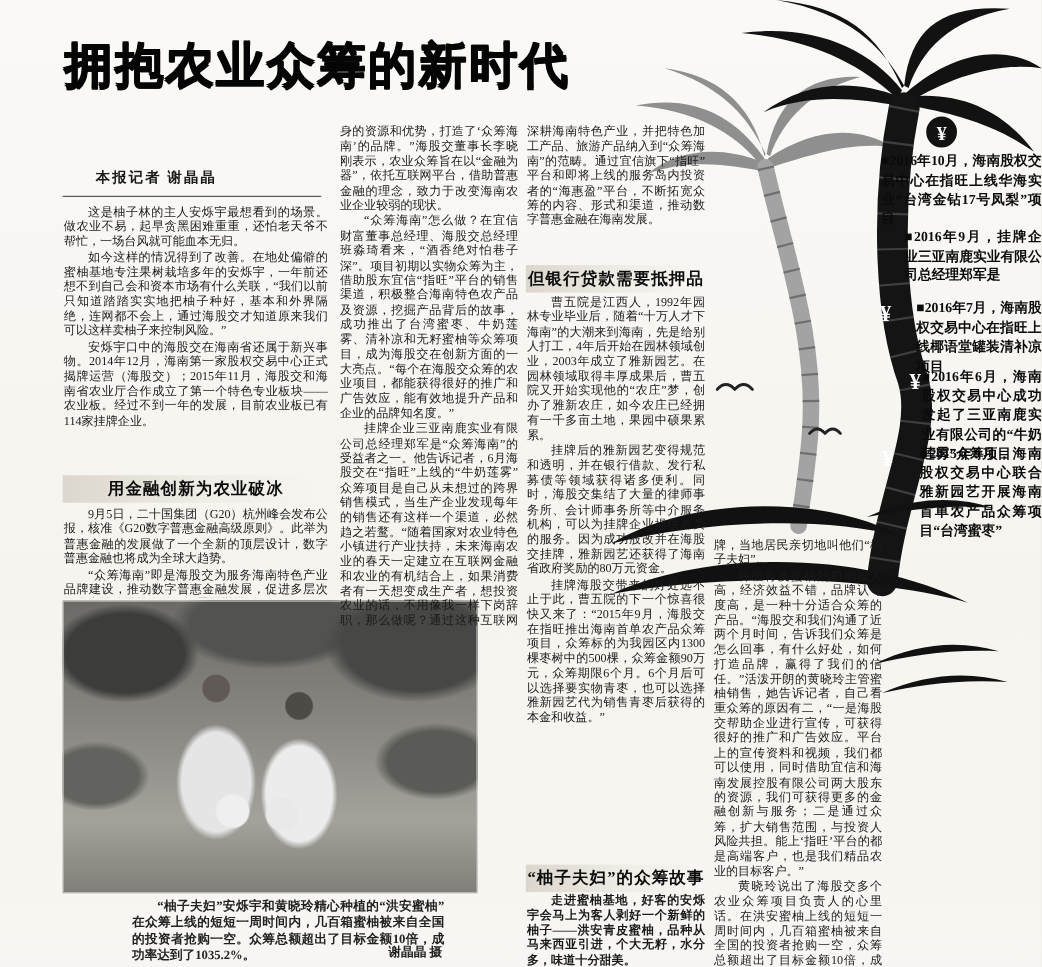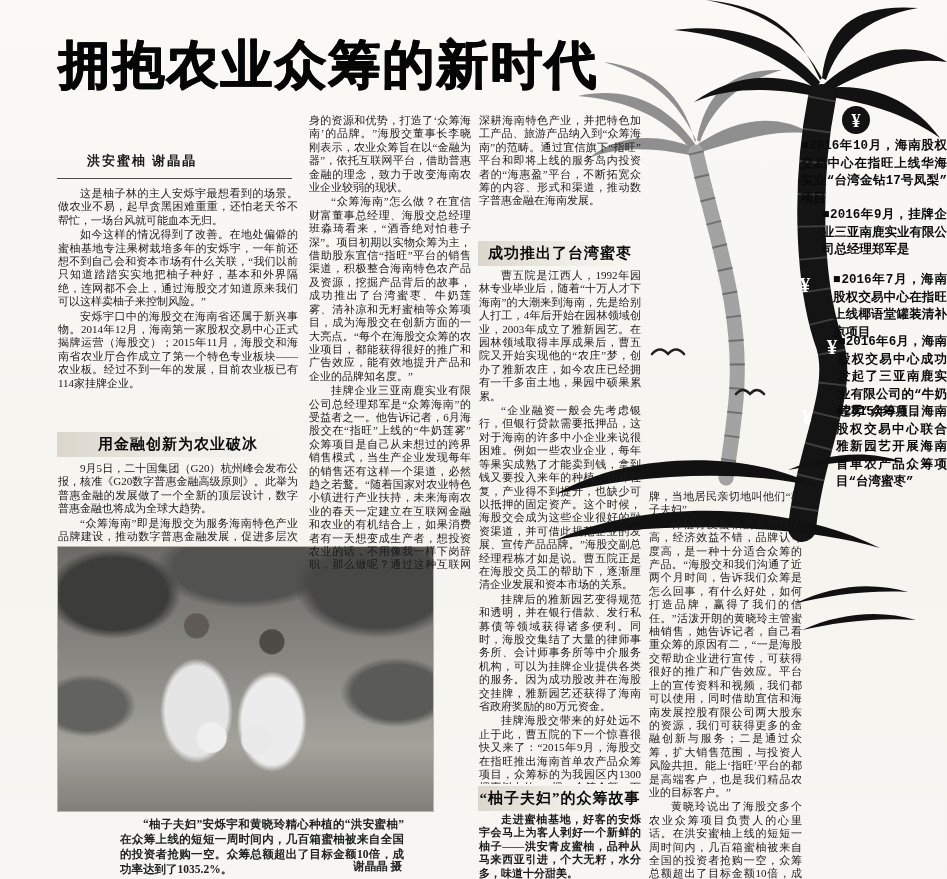--- a/index.html
+++ b/index.html
@@ -7,21 +7,21 @@
     position:relative;width:947px;height:879px;margin:0 auto;
     background:linear-gradient(180deg,#faf9f6 0%,#f5f4ef 60%,#f7f6f2 100%);
     overflow:hidden;
     font-family:"Liberation Serif","DejaVu Serif",serif;
     color:#1a1a1a;
   }
   .abs{position:absolute;}
   
   .headline{
     left:58px;top:30px;width:540px;
-    font-size:52px;font-weight:900;letter-spacing:2px;color:#050505;
+    font-size:44px;font-weight:900;letter-spacing:2px;color:#050505;
     text-shadow:1px 0 0 #050505,0 1px 0 #050505,1px 1px 0 #050505;
     white-space:nowrap;
   }
   .subtitle{
     left:61px;top:96px;width:480px;
     font-size:20px;font-weight:700;color:#111;letter-spacing:1px;white-space:nowrap;
   }
   
   .byline{
     left:57px;top:150px;width:235px;
@@ -67,21 +67,21 @@
     box-shadow:0 0 0 1px #b9b6ae inset;
   }
   .caption{
     left:120px;top:817px;width:284px;height:58px;
     font-size:11.5px;line-height:15px;font-weight:700;color:#222;
     text-align:justify;overflow:hidden;
   }
   .caption .cap-text{text-indent:2em;display:block;}
   .credit{position:absolute;right:2px;bottom:1px;font-weight:700;background:#f7f6f2;padding-left:8px;}
   
-  .tl{font-size:12.5px;line-height:17.5px;font-weight:700;color:#0b0b0b;text-align:justify;font-family:Liberation Mono, monospace;}
+  .tl{font-size:12.5px;line-height:17.5px;font-weight:700;color:#0b0b0b;text-align:justify;}
   .t1{left:801px;top:138px;width:146px;}
   .t2{left:822px;top:207px;width:125px;}
   .t3{left:833px;top:272px;width:114px;}
   .t4{left:838px;top:334px;width:109px;}
   .t5{left:836px;top:404px;width:111px;}
   .svgwrap{left:556px;top:0;width:391px;height:660px;pointer-events:none;}
 </style>
 </head>
 <body>
 
@@ -137,21 +137,21 @@
         <path d="M0,494 C70,452 192,448 264,488 C190,468 80,474 0,494 Z"></path>
         <path d="M0,540 C92,498 234,502 324,548 C232,522 96,522 0,540 Z"></path>
         <path d="M232,470 C272,452 312,450 348,462 C304,458 266,464 232,470 Z"></path>
         <path d="M238,604 C278,584 318,582 352,592 C308,590 270,596 238,604 Z"></path>
         <path d="M246,630 C286,612 326,610 360,620 C316,617 278,623 246,630 Z"></path>
       </g>
     </svg>
   </div>
 
   <div class="abs headline">拥抱农业众筹的新时代</div>
-  <div class="abs byline">洪安蜜柚 谢晶晶</div>
+  <div class="abs byline">本报记者 谢晶晶</div>
 
   <div class="abs col c1a">
     <p>这是柚子林的主人安烁宇最想看到的场景。做农业不易，起早贪黑困难重重，还怕老天爷不帮忙，一场台风就可能血本无归。</p>
     <p>如今这样的情况得到了改善。在地处偏僻的蜜柚基地专注果树栽培多年的安烁宇，一年前还想不到自己会和资本市场有什么关联，“我们以前只知道踏踏实实地把柚子种好，基本和外界隔绝，连网都不会上，通过海股交才知道原来我们可以这样卖柚子来控制风险。”</p>
     <p>安烁宇口中的海股交在海南省还属于新兴事物。2014年12月，海南第一家股权交易中心正式揭牌运营（海股交）；2015年11月，海股交和海南省农业厅合作成立了第一个特色专业板块——农业板。经过不到一年的发展，目前农业板已有114家挂牌企业。</p>
 
   </div>
 
   <div class="abs sec sec1">用金融创新为农业破冰</div>
 
@@ -170,24 +170,23 @@
   <div class="abs col c2">
     <p class="cont">身的资源和优势，打造了‘众筹海南’的品牌。”海股交董事长李晓刚表示，农业众筹旨在以“金融为器”，依托互联网平台，借助普惠金融的理念，致力于改变海南农业企业较弱的现状。</p>
     <p>“众筹海南”怎么做？在宜信财富董事总经理、海股交总经理班淼琦看来，“酒香绝对怕巷子深”。项目初期以实物众筹为主，借助股东宜信“指旺”平台的销售渠道，积极整合海南特色农产品及资源，挖掘产品背后的故事，成功推出了台湾蜜枣、牛奶莲雾、清补凉和无籽蜜柚等众筹项目，成为海股交在创新方面的一大亮点。“每个在海股交众筹的农业项目，都能获得很好的推广和广告效应，能有效地提升产品和企业的品牌知名度。”</p>
     <p>挂牌企业三亚南鹿实业有限公司总经理郑军是“众筹海南”的受益者之一。他告诉记者，6月海股交在“指旺”上线的“牛奶莲雾”众筹项目是自己从未想过的跨界销售模式，当生产企业发现每年的销售还有这样一个渠道，必然趋之若鹜。“随着国家对农业特色小镇进行产业扶持，未来海南农业的春天一定建立在互联网金融和农业的有机结合上，如果消费者有一天想变成生产者，想投资农业的话，不用像我一样下岗辞职，那么做呢？通过这种互联网平台投资农业企业，我们为消费者量身打造，私人定制。”</p>
 
   </div>
 
   <div class="abs col c3a">
     <p class="cont">深耕海南特色产业，并把特色加工产品、旅游产品纳入到“众筹海南”的范畴。通过宜信旗下“指旺”平台和即将上线的服务岛内投资者的“海惠盈”平台，不断拓宽众筹的内容、形式和渠道，推动数字普惠金融在海南发展。</p>
   </div>
-  <div class="abs sec sec2">成功推出了台湾蜜枣</div>
+  <div class="abs sec sec2">但银行贷款需要抵押品</div>
   <div class="abs col c3b">
     <p>曹五院是江西人，1992年园林专业毕业后，随着“十万人才下海南”的大潮来到海南，先是给别人打工，4年后开始在园林领域创业，2003年成立了雅新园艺。在园林领域取得丰厚成果后，曹五院又开始实现他的“农庄”梦，创办了雅新农庄，如今农庄已经拥有一千多亩土地，果园中硕果累累。</p>
-    <p>“企业融资一般会先考虑银行，但银行贷款需要抵押品，这对于海南的许多中小企业来说很困难。例如一些农业企业，每年等果实成熟了才能卖到钱，拿到钱又要投入来年的种植，循环往复，产业得不到提升，也缺少可以抵押的固定资产。这个时候，海股交会成为这些企业很好的融资渠道，并可借此规范企业的发展、宣传产品品牌。”海股交副总经理程栋才如是说。曹五院正是在海股交员工的帮助下，逐渐厘清企业发展和资本市场的关系。</p>
     <p>挂牌后的雅新园艺变得规范和透明，并在银行借款、发行私募债等领域获得诸多便利。同时，海股交集结了大量的律师事务所、会计师事务所等中介服务机构，可以为挂牌企业提供各类的服务。因为成功股改并在海股交挂牌，雅新园艺还获得了海南省政府奖励的80万元资金。</p>
     <p>挂牌海股交带来的好处远不止于此，曹五院的下一个惊喜很快又来了：“2015年9月，海股交在指旺推出海南首单农产品众筹项目，众筹标的为我园区内1300棵枣树中的500棵，众筹金额90万元，众筹期限6个月。6个月后可以选择要实物青枣，也可以选择雅新园艺代为销售青枣后获得的本金和收益。”</p>
 
   </div>
   <div class="abs sec sec3">“柚子夫妇”的众筹故事</div>
   <div class="abs col c3c">
     <p>走进蜜柚基地，好客的安烁宇会马上为客人剥好一个新鲜的柚子——洪安青皮蜜柚，品种从马来西亚引进，个大无籽，水分多，味道十分甜美。</p>
 
   </div>
 

